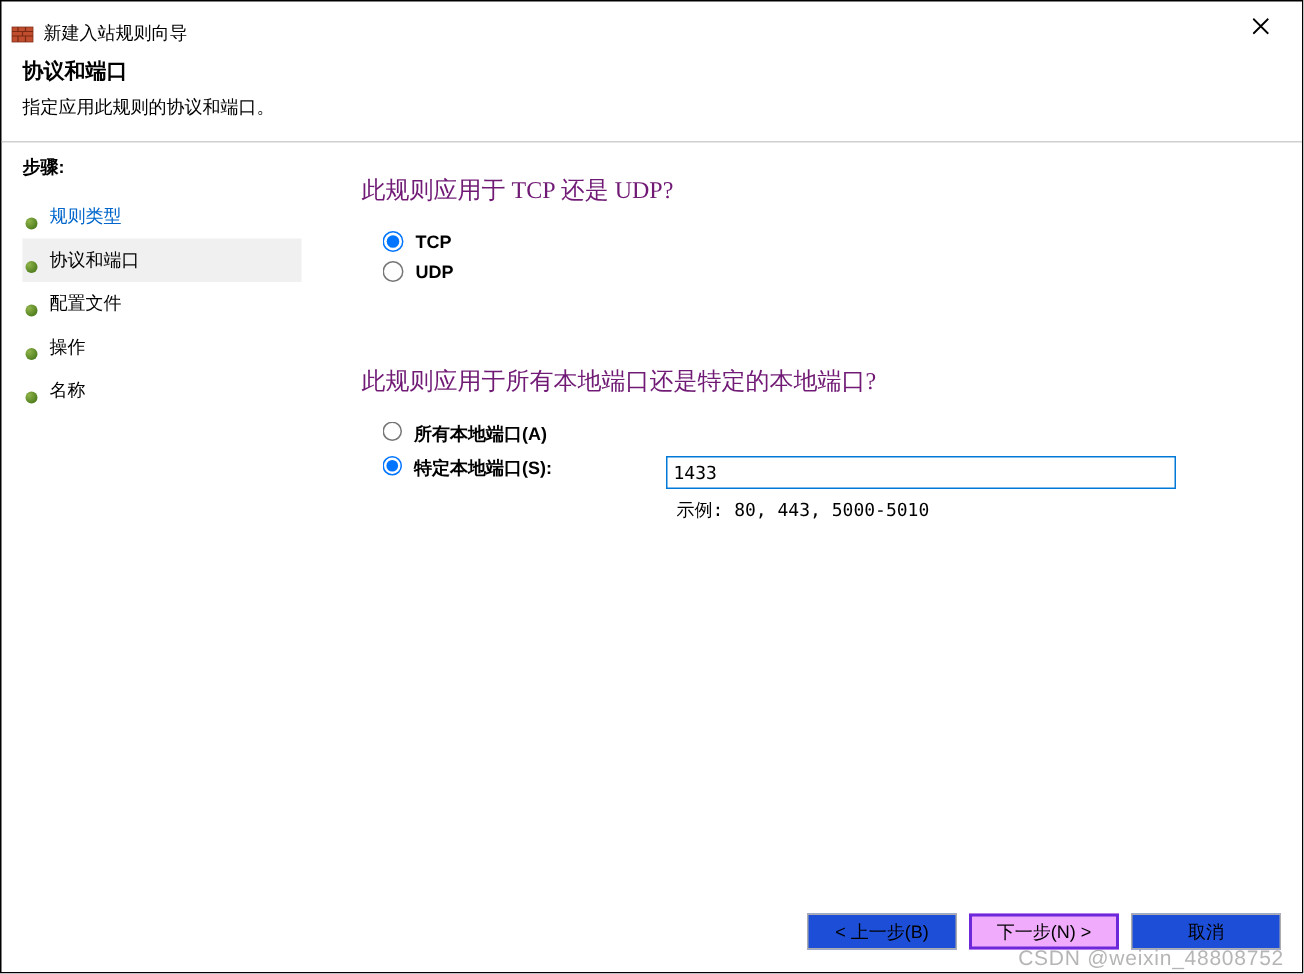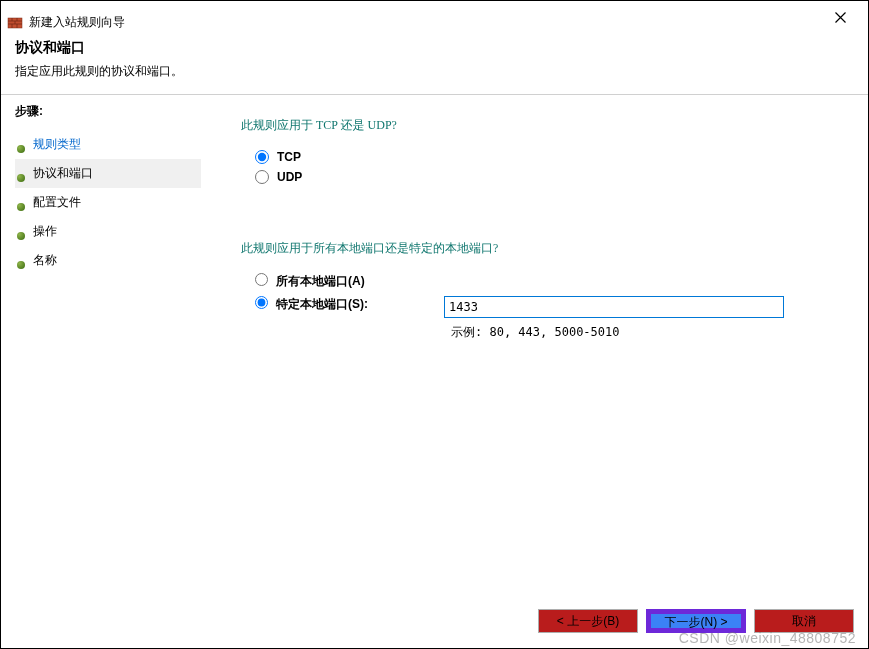--- a/index.html
+++ b/index.html
@@ -16,33 +16,33 @@
     .header-desc { font-size: 12px; color: #000; }
     .divider { border: none; border-top: 1px solid #d0d0d0; margin: 4px 0 0 0; }
     .body { flex: 1; display: flex; overflow: hidden; }
     .sidebar { width: 200px; padding: 8px 0 0 14px; }
     .steps-label { font-weight: bold; font-size: 12px; margin-bottom: 10px; color: #000; }
     .step-item { display: flex; align-items: flex-end; gap: 8px; padding: 6px 0 6px 2px; color: #000; font-size: 12px; cursor: pointer; }
     .step-item.active { color: #0066cc; }
     .step-item.current { background: #f0f0f0; }
     .bullet { width: 8px; height: 8px; border-radius: 50%; background: radial-gradient(circle at 30% 30%, #8fb44a, #3a6b0f); flex-shrink: 0; }
     .content { flex: 1; padding: 22px 20px 10px 40px; position: relative; }
-    .q-text { font-size: 12px; color: #0f766e; margin-bottom: 16px; font-family: "SimSun", serif; }
+    .q-text { font-size: 16px; color: #701a75; margin-bottom: 16px; font-family: "SimSun", serif; }
     .radio-group { margin-left: 14px; }
     .radio-row { display: flex; align-items: center; gap: 8px; margin-bottom: 6px; }
     .radio-row label { font-size: 12px; font-weight: bold; font-family: Tahoma, "SimSun", sans-serif; }
     .radio-row input[type="radio"] { width: 14px; height: 14px; }
     .section-gap { height: 50px; }
     .port-row { display: flex; align-items: flex-start; gap: 8px; margin-bottom: 6px; }
     .port-row .lbl { font-size: 12px; font-weight: bold; width: 160px; font-family: Tahoma, "SimSun", sans-serif; }
     .port-input { width: 340px; height: 22px; border: 1px solid #0078d7; padding: 2px 4px; font-family: Consolas, monospace; font-size: 12px; outline: none; }
     .example-text { font-size: 12px; color: #000; margin-left: 196px; margin-top: 4px; font-family: "SimSun", monospace; }
     .footer { height: 48px; border-top: 0; display: flex; justify-content: flex-end; align-items: center; gap: 8px; padding: 0 14px 6px 0; }
-    .btn { min-width: 100px; height: 24px; font-size: 12px; background: #b91c1c; border: 1px solid #adadad; cursor: pointer; font-family: "SimSun", Tahoma, sans-serif; padding: 0 8px; }
-    .btn.primary { border: 5px solid #6d28d9; background: #3b82f6; }
+    .btn { min-width: 100px; height: 24px; font-size: 12px; background: #1d4ed8; border: 1px solid #adadad; cursor: pointer; font-family: "SimSun", Tahoma, sans-serif; padding: 0 8px; }
+    .btn.primary { border: 2px solid #6d28d9; background: #f0abfc; }
     .watermark { position: absolute; right: 12px; bottom: 2px; color: rgba(120,120,120,0.55); font-size: 14px; font-family: Tahoma, Arial, sans-serif; pointer-events: none; letter-spacing: 0.5px; }
   </style>
 </head>
 <body>
 
 <div class="window">
 
   <div class="titlebar">
     <div class="titlebar-left">
       <span class="title-icon">

